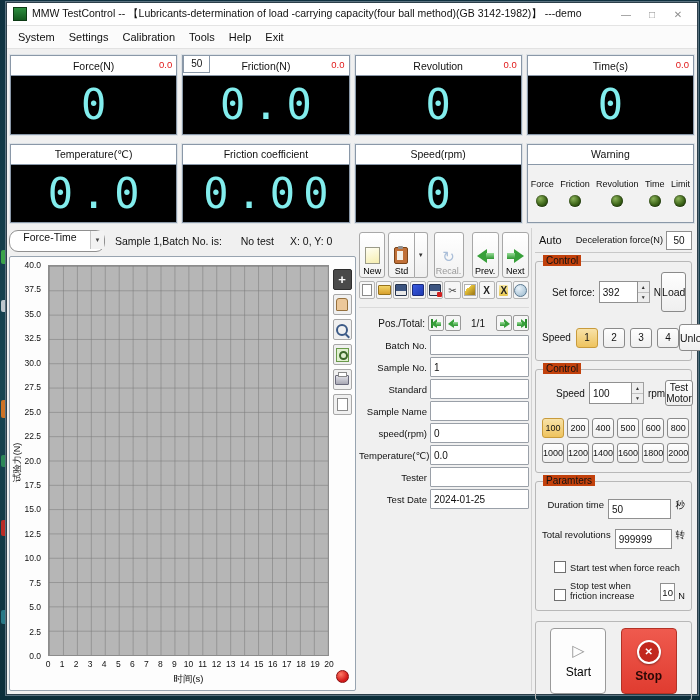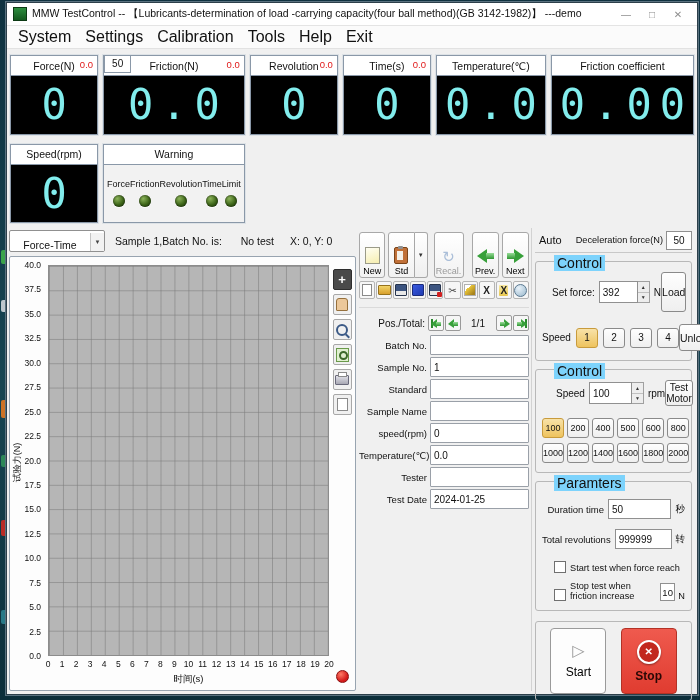--- a/index.html
+++ b/index.html
@@ -8,44 +8,44 @@
   .blob{position:absolute;left:1px;width:6px;border-radius:2px;opacity:.9}
 
   
   .window{position:absolute;left:6px;top:2px;width:690px;height:691px;background:#f0f0f0;
           border:1px solid #2c3f4a;box-shadow:0 0 0 1px #5a7280;display:flex;flex-direction:column}
   .titlebar{flex:0 0 22px;background:#fff;display:flex;align-items:center;padding:0 6px;border-bottom:1px solid #e4e4e4}
   .app-icon{width:12px;height:12px;background:linear-gradient(#2d8f3f,#14591f);border:1px solid #0c3a14;margin-right:5px;flex:0 0 12px}
   .title{font-size:10.5px;white-space:nowrap;overflow:hidden;flex:1}
   .wc{width:26px;text-align:center;color:#8e8e8e;font-size:10px}
   .menubar{flex:0 0 22px;background:#fbfbfb;display:flex;align-items:center;padding:0 4px;border-bottom:1px solid #e2e2e2}
-  .menu-item{font-size:16px;padding:2px 7px}
+  .menu-item{font-size:11px;padding:2px 7px}
 
   
-  .displays{flex:0 0 168px;display:grid;grid-template-columns:repeat(6,1fr);grid-template-rows:1fr 1fr;
+  .displays{flex:0 0 168px;display:grid;grid-template-columns:repeat(4,1fr);grid-template-rows:1fr 1fr;
             gap:9px 5px;padding:6px 3px 5px}
   .panel{border:1px solid #8a98a8;background:#fff;display:flex;flex-direction:column;position:relative;box-shadow:0 0 0 1px #dde2e6}
   .ptitle{flex:0 0 19px;display:flex;align-items:center;justify-content:center;font-size:10.5px;position:relative;background:#fff}
   .alarm{position:absolute;right:4px;top:3px;color:#e01818;font-size:9.5px}
   .pvalue{flex:1;background:#000;border-top:1px solid #8a98a8;color:#82eded;font-family:"DejaVu Sans Mono",monospace;
           font-size:42px;display:flex;align-items:center;justify-content:center;letter-spacing:8px;text-indent:8px}
   .range-tab{position:absolute;left:0;top:-1px;z-index:3;background:#fff;border:1px solid #8a98a8;font-size:10px;padding:2px 7px 3px}
-  .warn-body{flex:1;background:#f2f2f2;border-top:1px solid #8a98a8;display:flex;align-items:center;justify-content:center;padding:0 3px}
+  .warn-body{flex:1;background:#f2f2f2;border-top:1px solid #8a98a8;display:flex;align-items:center;justify-content:space-between;padding:0 3px}
   .led-item{display:flex;flex-direction:column;align-items:center;gap:6px}
   .led-label{font-size:9px}
   .led{width:12px;height:12px;border-radius:50%;background:radial-gradient(circle at 35% 30%,#8cb45a,#3c6418 55%,#1c380a);
        box-shadow:0 1px 1px rgba(255,255,255,.7), inset 0 0 2px rgba(0,0,0,.7)}
 
   
   .main{flex:1;position:relative}
 
   
   .chart-col{position:absolute;left:2px;top:2px;width:347px;bottom:3px}
   .chart-header{height:22px;display:flex;align-items:center}
-  .combo{width:94px;height:20px;border:1px solid #909090;background:#fff;border-radius:2px;display:flex;align-items:flex-end}
+  .combo{width:94px;height:20px;border:1px solid #909090;background:#fff;border-radius:9px;display:flex;align-items:flex-start}
   .combo-label{flex:1;font-size:10.5px;text-align:center}
   .combo-dd{width:13px;height:18px;border-left:1px solid #c4c4c4;display:flex;align-items:center;justify-content:center;font-size:6px;color:#444;background:#f2f2f2}
   .sample-info{font-size:10.5px;margin-left:10px;flex:1}
   .chart-status{font-size:10.5px;margin-right:16px}
   .chart-coords{font-size:10.5px;margin-right:4px;width:62px}
   .chart-box{position:absolute;left:0;right:0;top:26px;bottom:0;background:#fdfdfd;border:1px solid #98a4b0;border-radius:2px}
   .plot{position:absolute;left:38px;top:8px;right:26px;bottom:34px;background:#b6b6b6;border:1px solid #8c8c8c;
         background-image:linear-gradient(to right,rgba(122,122,122,.55) 1px,transparent 1px),
                          linear-gradient(to bottom,rgba(122,122,122,.55) 1px,transparent 1px)}
   .yticks{position:absolute;left:0;top:8px;bottom:34px;width:35px}
@@ -121,39 +121,39 @@
   .flabel{width:68px;text-align:right;font-size:9.5px;padding-right:3px;white-space:nowrap}
   .tb{flex:1;height:18px;border:1px solid #9aa0a8;background:#fff;font-size:10px;display:flex;align-items:center;padding:0 3px;border-radius:1px}
 
   
   .right-col{position:absolute;left:524px;top:0;right:2px;bottom:3px;border-left:1px solid #d2d2d2;padding:0 3px;display:flex;flex-direction:column}
   .auto-row{flex:0 0 24px;display:flex;align-items:center;border-bottom:1px solid #c8c8c8}
   .auto-label{font-size:11px;padding:0 6px 0 4px}
   .decel-label{margin-left:auto;font-size:9.2px;white-space:nowrap}
   .decel-tb{width:24px;height:17px;border:1px solid #909090;background:#fff;font-size:10px;display:flex;align-items:center;justify-content:center;margin-left:3px}
   .gbox{border:1px solid #b8b8b8;border-radius:3px;margin-top:8px;position:relative;padding:10px 6px 9px}
-  .legend{position:absolute;top:-7px;left:18px;background:#7dd3fc;padding:0 3px;font-size:14px}
+  .legend{position:absolute;top:-7px;left:7px;background:#c2410c;padding:0 3px;font-size:10px}
   .crow{display:flex;align-items:center}
   .clabel{font-size:10px;white-space:nowrap}
   .spin-wrap{display:flex;margin-left:4px;align-items:stretch}
   .spin-tb{width:34px;height:20px;border:1px solid #909090;background:#fff;font-size:10px;display:flex;align-items:center;padding-left:3px}
   .spinner{width:11px;display:flex;flex-direction:column;border:1px solid #a0a0a0;border-left:none;background:#ededed}
   .spinner span{flex:1;display:flex;align-items:center;justify-content:center;font-size:5px;color:#333}
   .spinner span:first-child{border-bottom:1px solid #c0c0c0}
   .unit{font-size:10px;margin-left:4px}
   .btn{border:1px solid #8a8a8a;border-radius:3px;background:linear-gradient(#fefefe,#efefef);font-size:10.5px;display:flex;align-items:center;justify-content:center;color:#111;padding:0}
   .load-btn{width:46px;height:40px;margin-left:auto}
   .unload-btn{width:48px;height:27px;margin-left:auto}
   .row-gap{margin-top:12px}
   .gearbtn{width:22px;height:20px;margin-left:5px;font-size:10px}
   .active-y{background:linear-gradient(#f8e2a8,#eec35e);border-color:#c89b3c}
   .tm-btn{width:62px;height:26px;margin-left:auto;font-size:10px}
   .presets{display:grid;grid-template-columns:repeat(6,1fr);gap:5px 3px;margin-top:12px}
   .preset{height:20px;font-size:9px;border-radius:3px}
-  .pr{display:flex;align-items:center;margin-top:7px}
+  .pr{display:flex;margin-top:7px}
   .pr-label{flex:1;text-align:right;font-size:9.5px;padding-right:4px;white-space:nowrap}
   .pr-tb{width:58px;height:18px;border:1px solid #909090;background:#fff;font-size:10px;display:flex;align-items:center;padding-left:3px}
   .pr-unit{width:14px;text-align:right;font-size:9.5px}
   .cbrow{display:flex;align-items:flex-end;margin-top:8px;padding-left:12px;font-size:9.2px}
   .cb{width:10px;height:10px;border:1px solid #707070;background:#fff;margin-right:4px;flex:0 0 10px}
   .cb-tb{width:20px;height:16px;border:1px solid #909090;background:#fff;font-size:9.5px;display:flex;align-items:center;justify-content:center;margin-left:4px}
   .cb-unit{font-size:9.2px;margin-left:3px}
   .actions{border:1px solid #b8b8b8;border-radius:3px;margin-top:10px;flex:1;display:flex;align-items:center;justify-content:space-evenly;min-height:78px}
   .start-btn{width:56px;height:66px;border:1px solid #9a9a9a;border-radius:4px;background:#fdfdfd;display:flex;flex-direction:column;align-items:center;justify-content:center;gap:6px}
   .start-icon{color:#9a9a9a;font-size:16px;line-height:16px}

